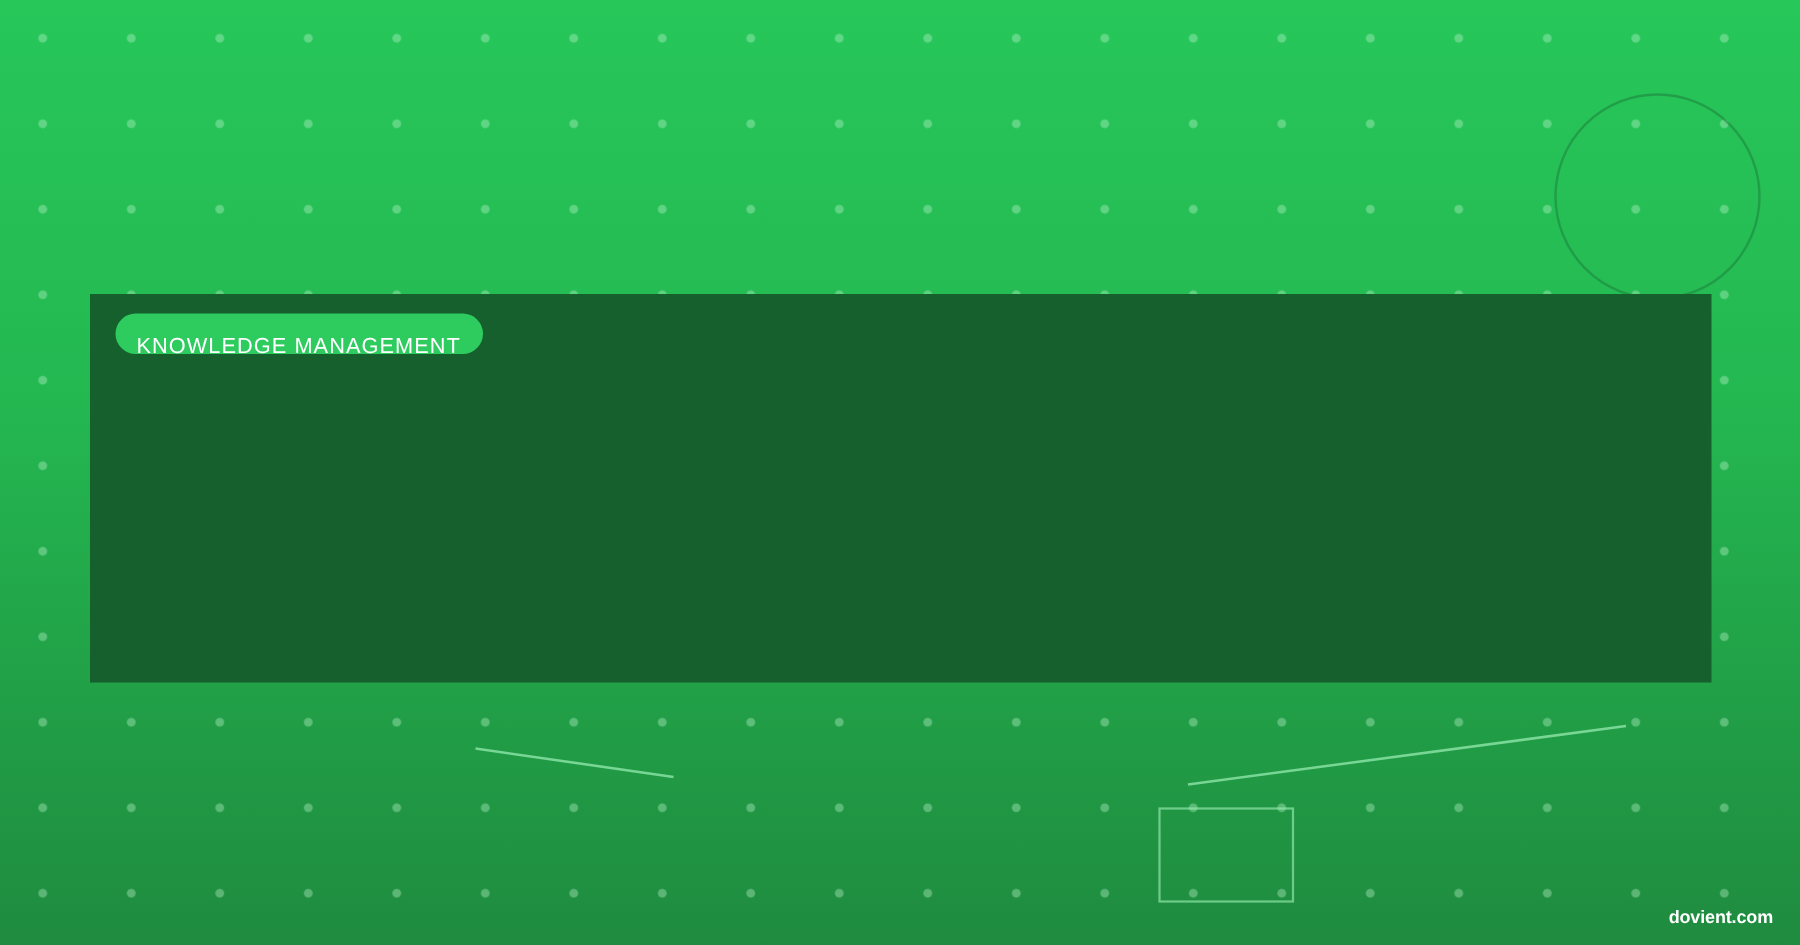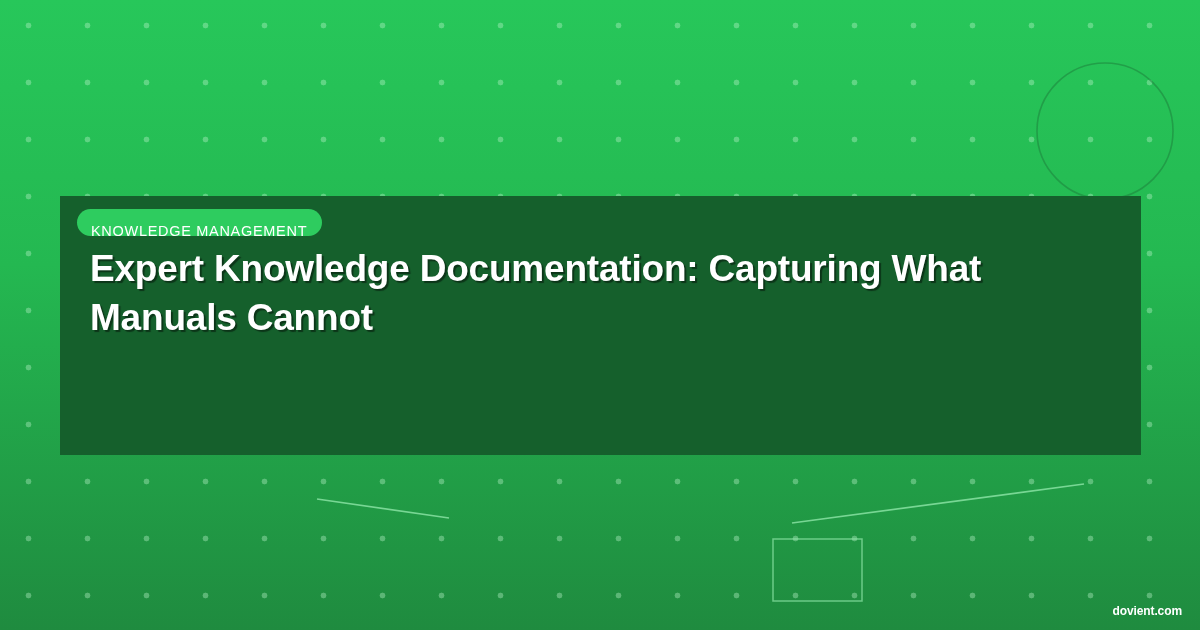--- a/index.html
+++ b/index.html
@@ -102,18 +102,17 @@
 
   <svg class="deco-svg" viewBox="0 0 1200 630" xmlns="http://www.w3.org/2000/svg">
     <circle cx="1105" cy="131" r="68" fill="none" stroke="rgba(30,130,60,0.55)" stroke-width="1.6"></circle>
     <line x1="317" y1="499" x2="449" y2="518" stroke="rgba(150,235,175,0.75)" stroke-width="1.7"></line>
     <line x1="792" y1="523" x2="1084" y2="484" stroke="rgba(150,235,175,0.75)" stroke-width="1.7"></line>
     <rect x="773" y="539" width="89" height="62" fill="none" stroke="rgba(150,235,175,0.65)" stroke-width="1.5"></rect>
   </svg>
 
   <div class="hero-card">
     <span class="badge">KNOWLEDGE MANAGEMENT</span>
-    <h1 class="hero-title">Expert Knowledge Documentation: Capturing What Manuals Cannot</h1>
   </div>
 
   <div class="watermark">dovient.com</div>
 
 </div>
 
 </body></html>

